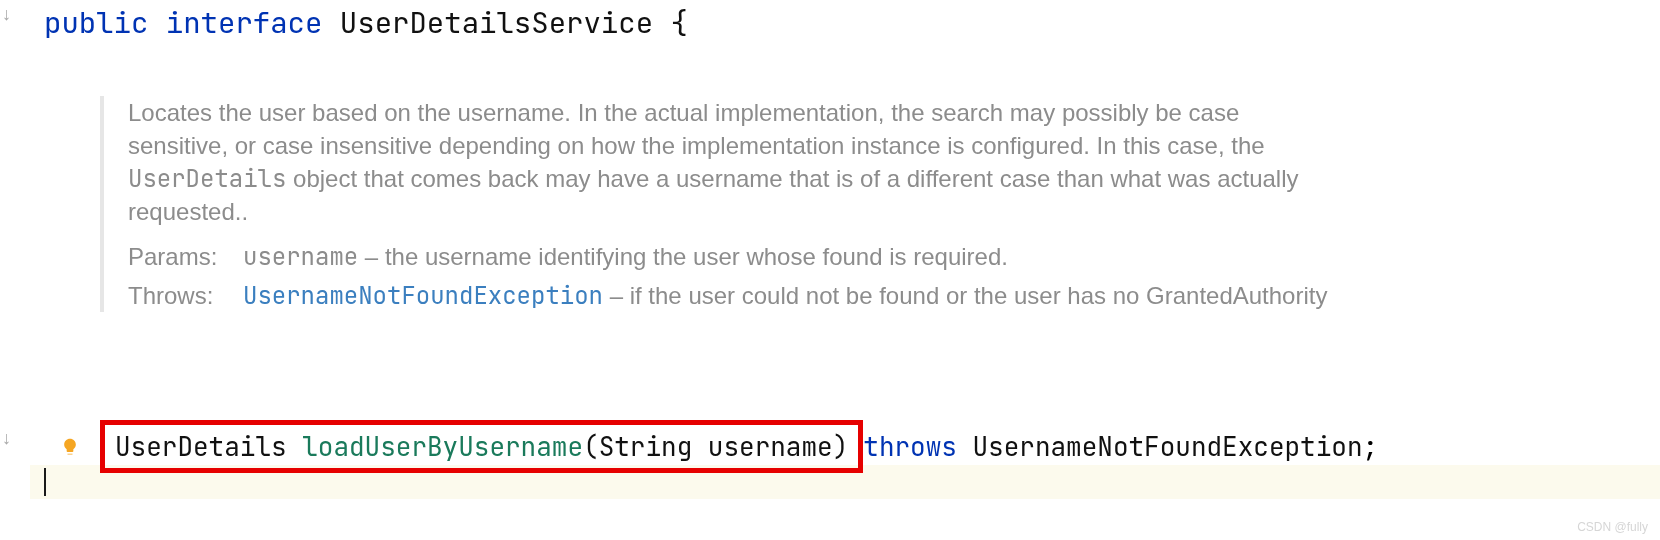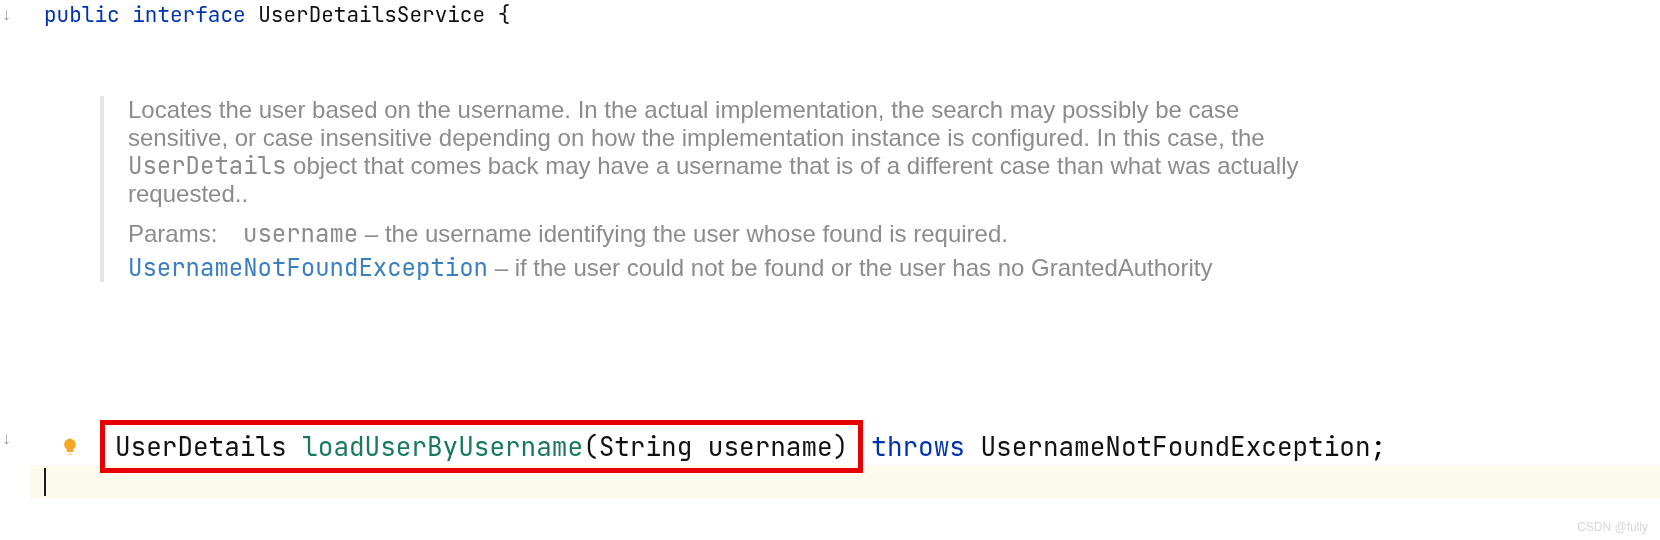--- a/index.html
+++ b/index.html
@@ -27,41 +27,41 @@
       font-size: 18px;
       position: absolute;
     }
     .code-area {
       position: absolute;
       left: 30px;
       top: 0;
       right: 0;
     }
     .code-line {
-      font-size: 21px;
+      font-size: 29px;
       line-height: 30px;
       white-space: pre;
-      padding-top: 0px;
+      padding-top: 8px;
       padding-left: 14px;
     }
     .kw-public { color: #0033b3; }
     .kw-interface { color: #0033b3; }
     .kw-throws { color: #0033b3; }
     .type-name { color: #111111; }
     .brace { color: #111111; }
     .doc-block {
       position: absolute;
       left: 100px;
       top: 96px;
       width: 1240px;
       border-left: 4px solid #e6e6e6;
       padding-left: 24px;
       color: #8c8c8c;
       font-size: 24px;
-      line-height: 28px;
+      line-height: 33px;
     }
     .doc-desc {
       margin-bottom: 12px;
     }
     .doc-inline-code {
       font-family: "JetBrains Mono", "SF Mono", Menlo, Consolas, monospace;
       color: #8c8c8c;
     }
     .doc-row {
       display: flex;
@@ -104,21 +104,20 @@
       white-space: pre;
     }
     .method-name { color: #1a7a5b; }
     .paren { color: #111111; }
     .param-type { color: #111111; }
     .param-name { color: #111111; }
     .return-type { color: #111111; }
     .after-box {
       font-size: 26px;
       white-space: pre;
-      margin-left: 8px;
     }
     .exception-name { color: #111111; }
     .caret-line {
       position: absolute;
       left: 30px;
       top: 465px;
       right: 0;
       height: 34px;
       background: #fcfaed;
     }
@@ -157,20 +156,21 @@
   <div class="doc-desc">
     <span>Locates the user based on the username. In the actual implementation, the search may possibly be case sensitive, or case insensitive depending on how the implementation instance is configured. In this case, the </span><span class="doc-inline-code">UserDetails</span><span> object that comes back may have a username that is of a different case than what was actually requested..</span>
   </div>
   <div class="doc-row">
     <div class="doc-label">Params:</div>
     <div class="doc-value">
       <span class="doc-inline-code">username</span><span> – </span><span>the username identifying the user whose found is required.</span>
     </div>
   </div>
   <div class="doc-row">
+    <div class="doc-label">Throws:</div>
     <div class="doc-value">
       <span class="doc-link mono">UsernameNotFoundException</span><span> – </span><span>if the user could not be found or the user has no GrantedAuthority</span>
     </div>
   </div>
 </div>
 
 <div class="method-line-wrap">
   <span class="bulb">
     <svg viewBox="0 0 24 24" width="20" height="20">
       <path fill="#f5a623" d="M9 21h6v-1H9v1zm3-19C8.14 2 5 5.14 5 9c0 2.38 1.19 4.47 3 5.74V17c0 .55.45 1 1 1h6c.55 0 1-.45 1-1v-2.26c1.81-1.27 3-3.36 3-5.74 0-3.86-3.14-7-7-7z"></path>

